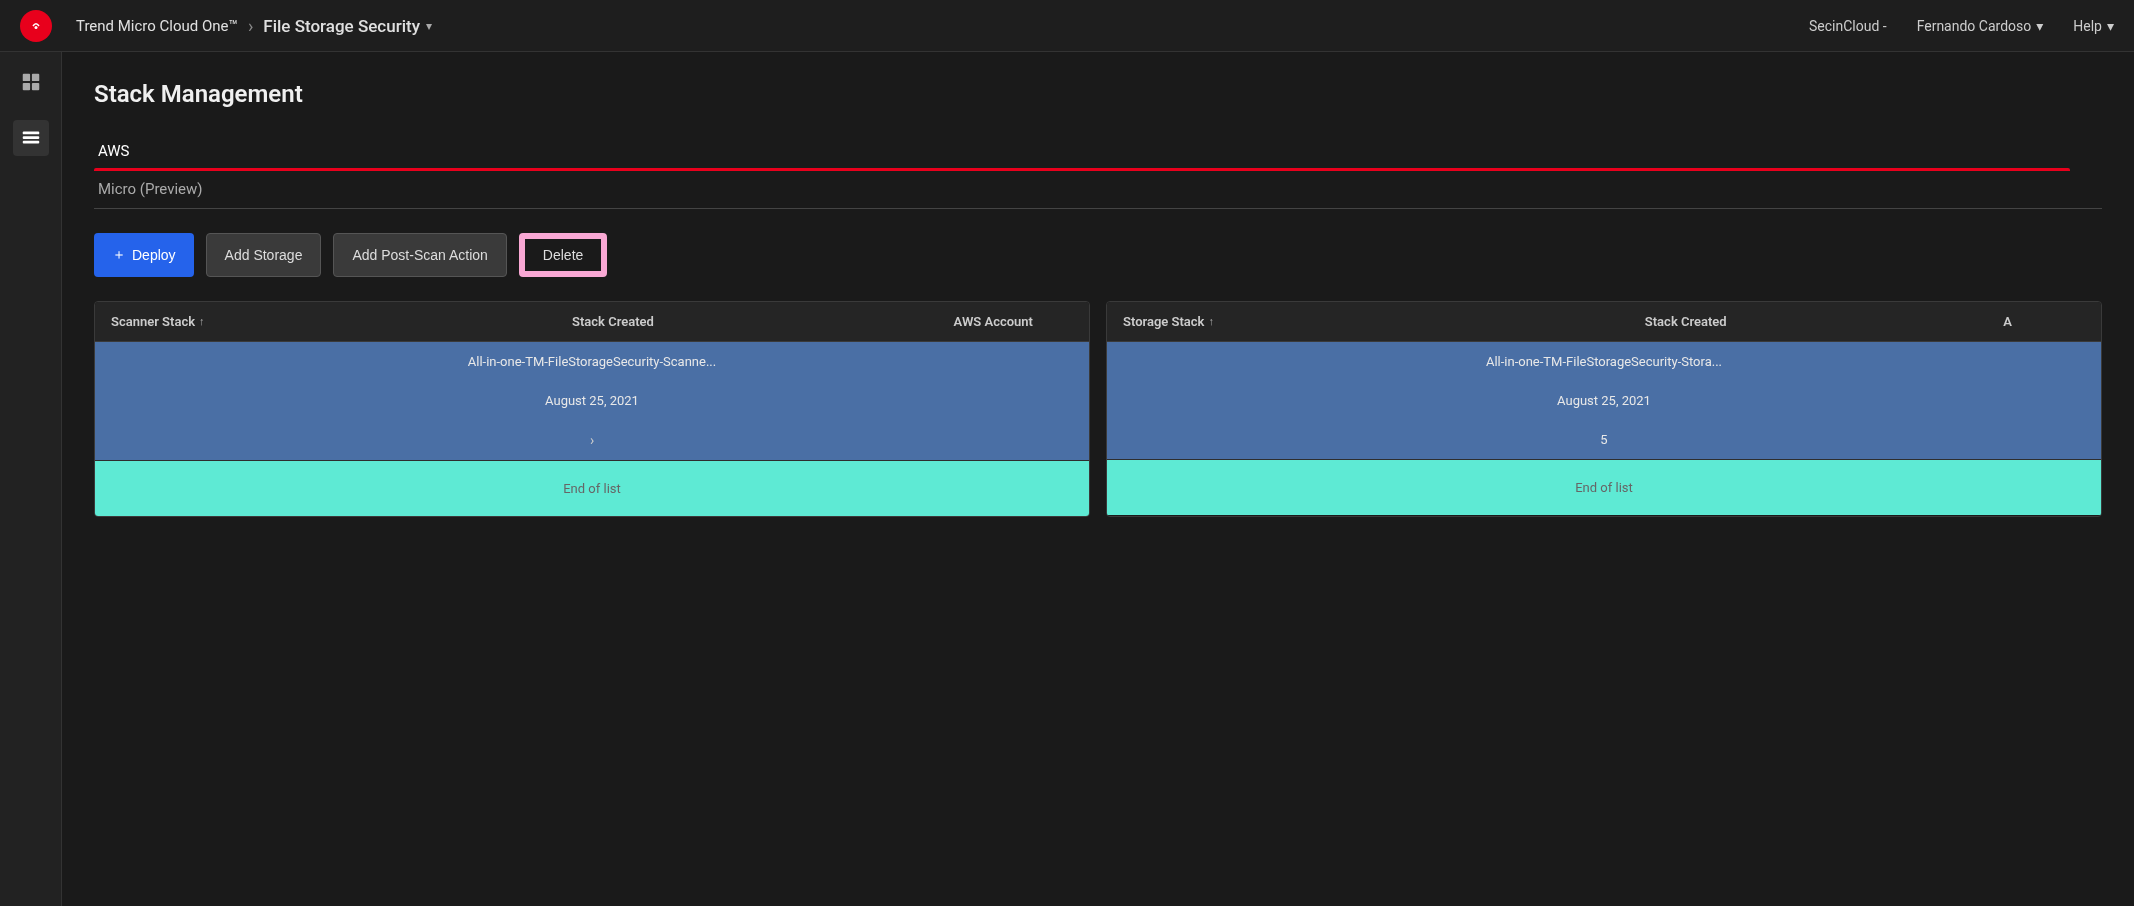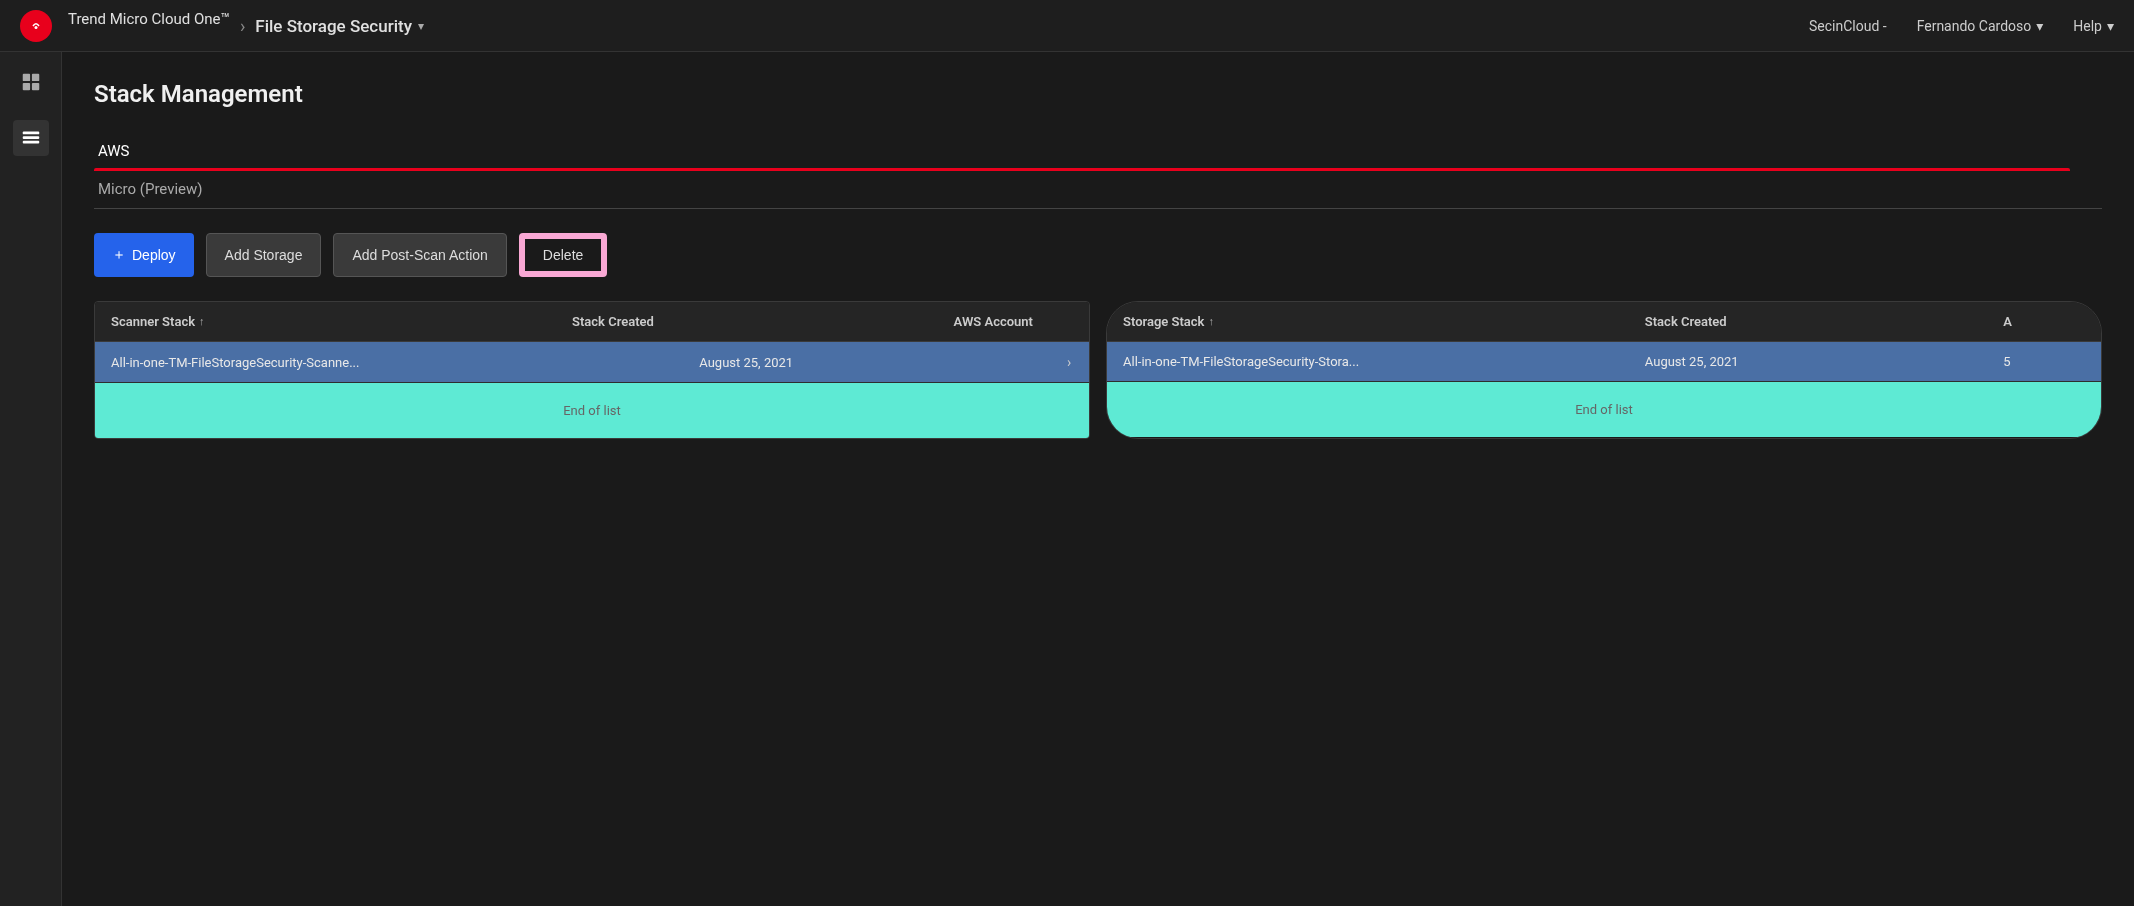--- a/index.html
+++ b/index.html
@@ -17,21 +17,22 @@
     .top-nav {
       display: flex;
       align-items: center;
       background: #1e1e1e;
       height: 52px;
       padding: 0 20px;
       border-bottom: 1px solid #333;
     }
     .nav-logo {
       display: flex;
-      gap: 16px;
+      align-items: center;
+      gap: 24px;
     }
     .logo-circle {
       width: 32px;
       height: 32px;
       background: #e8001c;
       border-radius: 50%;
       display: flex;
       align-items: center;
       justify-content: center;
       color: white;
@@ -191,21 +192,21 @@
       gap: 0;
     }
 
     .table-section {
       flex: 1;
       border: 1px solid #3a3a3a;
       border-radius: 4px;
       overflow: hidden;
       margin-right: 16px;
     }
-    .table-section:last-child { margin-right: 0; border-radius: 32px; }
+    .table-section:last-child { margin-right: 0; }
 
     .table-header {
       display: flex;
       background: #252525;
       border-bottom: 1px solid #3a3a3a;
     }
     .th {
       padding: 12px 16px;
       font-weight: 600;
       color: #ccc;
@@ -227,20 +228,21 @@
     .storage-table .col-name { flex: 3; }
     .storage-table .col-created { flex: 2; }
     .storage-table .col-extra { flex: 0.5; }
 
     .table-row {
       display: flex;
       align-items: center;
       border-bottom: 1px solid #2e2e2e;
       background: #4a6fa5;
       cursor: pointer;
+      flex-direction: column;
     }
 
     .td {
       padding: 12px 16px;
       font-size: 13px;
       color: #e8e8e8;
       white-space: nowrap;
       overflow: hidden;
       text-overflow: ellipsis;
     }

